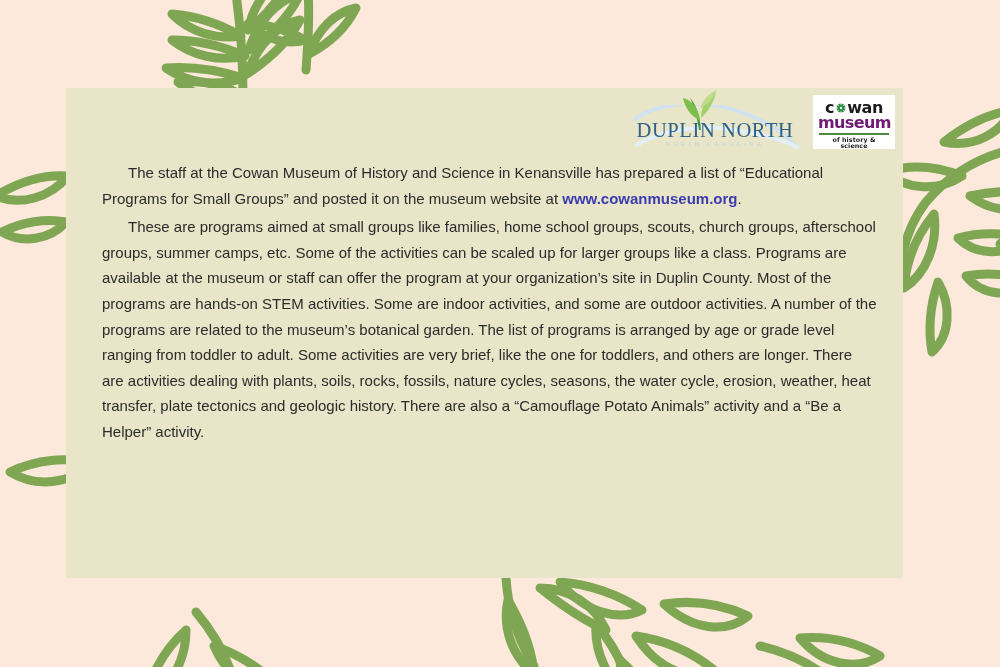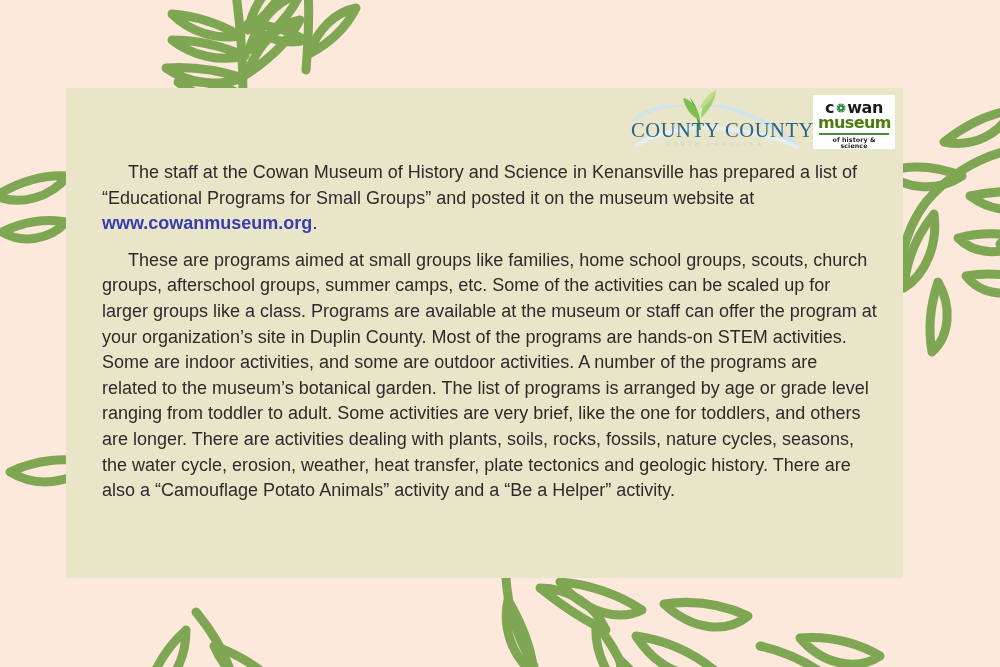--- a/index.html
+++ b/index.html
@@ -111,21 +111,21 @@
     letter-spacing: -0.4px;
     height: 17px;
     display: flex;
     align-items: center;
     justify-content: center;
   }
   .cowan-line2 {
     font-family: "DejaVu Sans", sans-serif;
     font-weight: bold;
     font-size: 16px;
-    color: #4d7c0f;
+    color: #701a75;
     letter-spacing: -0.6px;
     margin-top: -1px;
   }
   .cowan-rule {
     height: 2px;
     background: #4b8a3c;
     margin: 2px 1px 2px 1px;
   }
   .cowan-line3 {
     font-family: "DejaVu Sans", sans-serif;
@@ -141,30 +141,30 @@
     margin: 0 0.5px;
   }
 
   
   #article {
     position: absolute;
     left: 36px;
     top: 72px;
     width: 775px;
     font-family: "Liberation Sans", sans-serif;
-    font-size: 18px;
+    font-size: 15px;
     line-height: 25.6px;
     color: #2b2b2b;
     text-align: left;
   }
   #article p {
     margin: 0;
     text-indent: 26px;
   }
-  #article p.p-gap { margin-top: 11px; }
+  #article p.p-gap { margin-top: 3px; }
   a.weblink {
     color: #3b3bb0;
     font-weight: bold;
     text-decoration: none;
   }
 </style>
 </head>
 <body>
 
 <div id="stage">
@@ -246,21 +246,21 @@
         <svg class="duplin-swoosh" viewBox="0 0 168 46" xmlns="http://www.w3.org/2000/svg" aria-hidden="true">
           <path d="M4 14 C26 -2 66 -6 100 4 C130 13 152 26 164 40" fill="none" stroke="#cfe2ee" stroke-width="4" stroke-linecap="round"></path>
           <path d="M6 40 C28 26 62 20 96 24 C126 28 150 34 166 42" fill="none" stroke="#e3eff6" stroke-width="4" stroke-linecap="round"></path>
         </svg>
         <svg class="duplin-sprout" viewBox="0 0 46 40" xmlns="http://www.w3.org/2000/svg" aria-hidden="true">
           <path d="M24 40 C22 28 20 18 15 8 C21 14 25 26 26 40 Z" fill="#4f9a3d"></path>
           <path d="M24 30 C16 26 10 18 8 8 C17 10 24 19 25 30 Z" fill="#7cbf4e"></path>
           <path d="M26 28 C33 22 39 12 41 2 C32 6 26 16 26 28 Z" fill="#9ed36a"></path>
           <path d="M25 18 C28 10 34 3 42 0 C38 9 32 16 25 18 Z" fill="#bddb8a"></path>
         </svg>
-        <div class="duplin-word">COUNTY COUNTY</div>
+        <div class="duplin-word">DUPLIN NORTH</div>
         <div class="duplin-sub">NORTH CAROLINA</div>
       </div>
 
       <div class="cowan-logo">
         <div class="cowan-line1">
           <span>c</span>
           <svg class="cowan-gear" viewBox="0 0 24 24" xmlns="http://www.w3.org/2000/svg" aria-hidden="true">
             <g fill="#2f8f3e">
               <circle cx="12" cy="12" r="9"></circle>
             </g>

